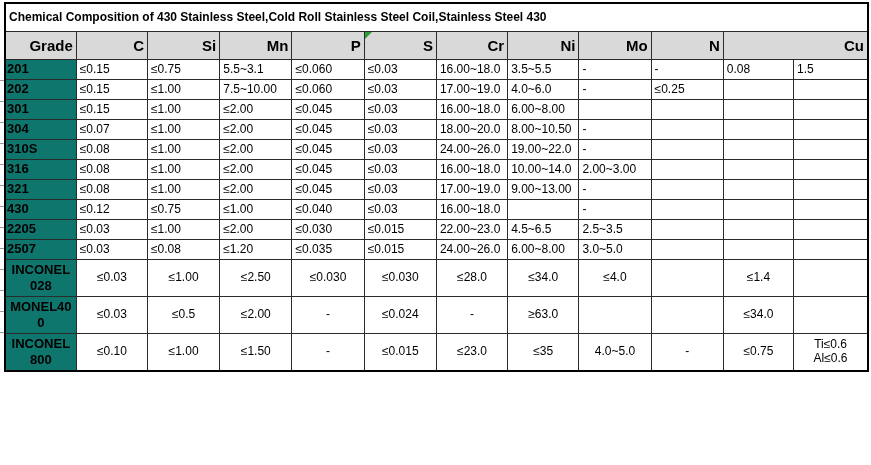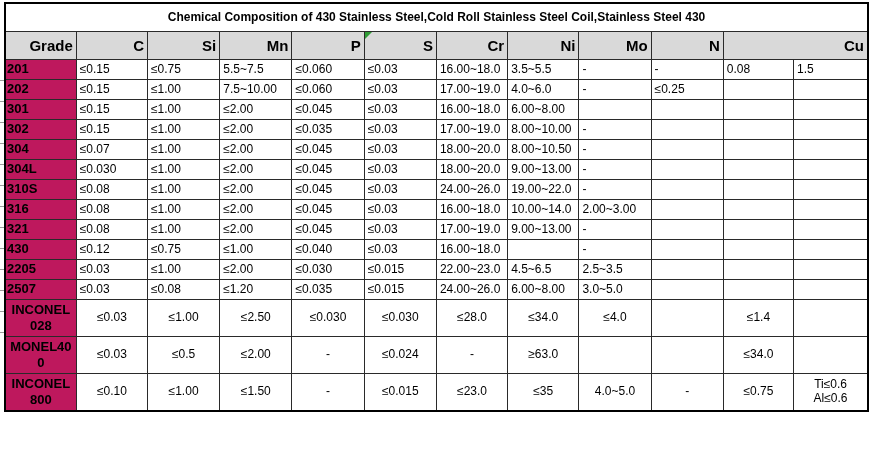--- a/index.html
+++ b/index.html
@@ -26,21 +26,21 @@
   .comp th, .comp td {
     border:1px solid #2a2a2a;
     overflow:hidden;
     vertical-align:middle;
     padding:0 3px;
     font-size:12px;
     line-height:1.15;
   }
   .title-cell {
     height:27px;
-    text-align:center;
+    text-align:left;
     font-weight:bold;
     font-size:15px;
     background:#ffffff;
   }
   .comp thead th.colhead {
     height:27px;
     background:#d9d9d9;
     font-weight:bold;
     font-size:15px;
     text-align:right;
@@ -48,21 +48,21 @@
   }
   .comment-marker {
     position:absolute; top:0; left:0;
     width:0; height:0;
     border-top:7px solid #2f9b35;
     border-right:7px solid transparent;
   }
   .comp tbody tr.standard td { height:19px; text-align:left; }
   .comp tbody tr.special  td { height:36px; text-align:center; }
   .comp td.col-grade {
-    background:#be185d;
+    background:#0f766e;
     font-weight:bold;
     font-size:13px;
     text-align:center;
     padding:0 1px;
     overflow-wrap:anywhere;
     line-height:1.25;
   }
   .comp td.col-cu1, .comp td.col-cu2 { text-align:center; }
   .comp td.col-cu2 { white-space:pre-line; }
 </style>
@@ -106,21 +106,21 @@
         <th class="colhead">Mo</th>
         <th class="colhead">N</th>
         <th class="colhead" colspan="2">Cu</th>
       </tr>
     </thead>
     <tbody id="table-body">
         <tr class="standard">
           <td class="col-grade">201</td>
           <td class="col-c">≤0.15</td>
           <td class="col-si">≤0.75</td>
-          <td class="col-mn">5.5~7.5</td>
+          <td class="col-mn">5.5~3.1</td>
           <td class="col-p">≤0.060</td>
           <td class="col-s">≤0.03</td>
           <td class="col-cr">16.00~18.0</td>
           <td class="col-ni">3.5~5.5</td>
           <td class="col-mo">-</td>
           <td class="col-n">-</td>
           <td class="col-cu1">0.08</td>
           <td class="col-cu2">1.5</td>
         </tr>
         <tr class="standard">
@@ -145,56 +145,28 @@
           <td class="col-p">≤0.045</td>
           <td class="col-s">≤0.03</td>
           <td class="col-cr">16.00~18.0</td>
           <td class="col-ni">6.00~8.00</td>
           <td class="col-mo"></td>
           <td class="col-n"></td>
           <td class="col-cu1"></td>
           <td class="col-cu2"></td>
         </tr>
         <tr class="standard">
-          <td class="col-grade">302</td>
-          <td class="col-c">≤0.15</td>
-          <td class="col-si">≤1.00</td>
-          <td class="col-mn">≤2.00</td>
-          <td class="col-p">≤0.035</td>
-          <td class="col-s">≤0.03</td>
-          <td class="col-cr">17.00~19.0</td>
-          <td class="col-ni">8.00~10.00</td>
-          <td class="col-mo">-</td>
-          <td class="col-n"></td>
-          <td class="col-cu1"></td>
-          <td class="col-cu2"></td>
-        </tr>
-        <tr class="standard">
           <td class="col-grade">304</td>
           <td class="col-c">≤0.07</td>
           <td class="col-si">≤1.00</td>
           <td class="col-mn">≤2.00</td>
           <td class="col-p">≤0.045</td>
           <td class="col-s">≤0.03</td>
           <td class="col-cr">18.00~20.0</td>
           <td class="col-ni">8.00~10.50</td>
-          <td class="col-mo">-</td>
-          <td class="col-n"></td>
-          <td class="col-cu1"></td>
-          <td class="col-cu2"></td>
-        </tr>
-        <tr class="standard">
-          <td class="col-grade">304L</td>
-          <td class="col-c">≤0.030</td>
-          <td class="col-si">≤1.00</td>
-          <td class="col-mn">≤2.00</td>
-          <td class="col-p">≤0.045</td>
-          <td class="col-s">≤0.03</td>
-          <td class="col-cr">18.00~20.0</td>
-          <td class="col-ni">9.00~13.00</td>
           <td class="col-mo">-</td>
           <td class="col-n"></td>
           <td class="col-cu1"></td>
           <td class="col-cu2"></td>
         </tr>
         <tr class="standard">
           <td class="col-grade">310S</td>
           <td class="col-c">≤0.08</td>
           <td class="col-si">≤1.00</td>
           <td class="col-mn">≤2.00</td>

